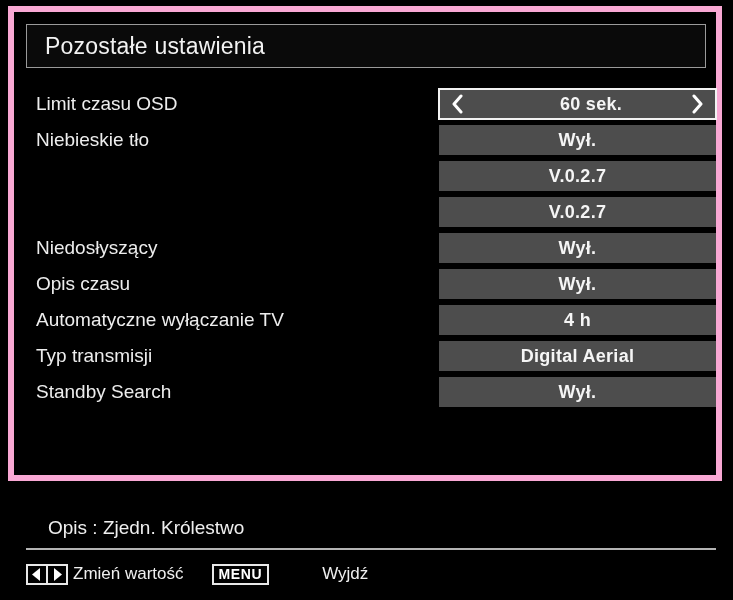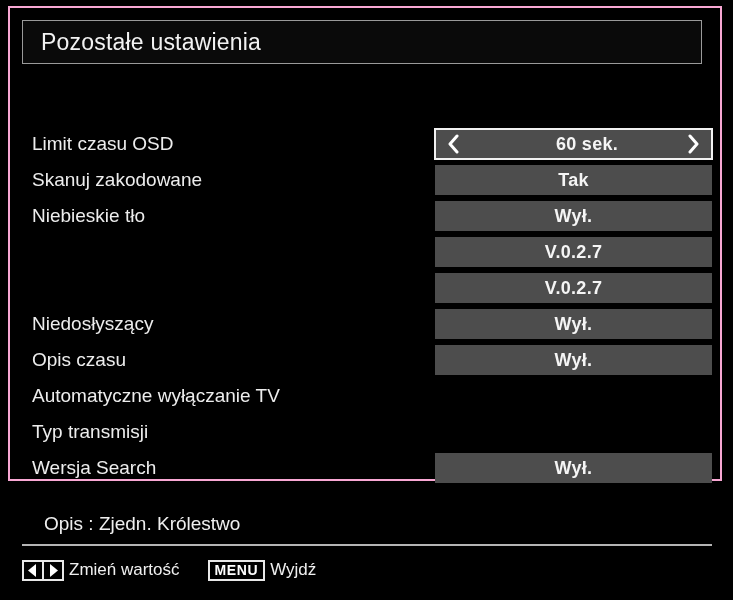--- a/index.html
+++ b/index.html
@@ -17,21 +17,21 @@
     position: relative;
   }
 
   
   #osd-frame {
     position: absolute;
     left: 8px;
     top: 6px;
     width: 714px;
     height: 475px;
-    border: 2px solid #f9a8d4;
+    border: 6px solid #f9a8d4;
     background: #000000;
   }
 
   
   #title-bar {
     position: absolute;
     left: 12px;
     top: 12px;
     width: 680px;
     height: 44px;
@@ -47,21 +47,20 @@
     letter-spacing: 0.2px;
     color: #f2f2f2;
   }
 
   
   #rows {
     position: absolute;
     left: 12px;
     top: 74px;
     width: 690px;
-    margin-top: 44px;
   }
 
   .row {
     position: relative;
     height: 36px;
   }
 
   .row-label {
     position: absolute;
     left: 10px;
@@ -145,21 +144,21 @@
     height: 28px;
     display: flex;
     align-items: center;
   }
 
   .hint {
     display: flex;
     align-items: center;
     height: 22px;
   }
-  .hint + .hint { margin-left: 28px; }
+  .hint + .hint { margin-left: 28px; gap: 48px; }
 
   .arrow-keys {
     display: flex;
     align-items: center;
     border: 2px solid #e8e8e8;
     height: 21px;
     padding: 0 2px;
     background: #000;
   }
   .arrow-keys .sep {
@@ -213,26 +212,20 @@
           </span>
           <span class="value-text">60 sek.</span>
           <span class="chev right">
             <svg width="14" height="20" viewBox="0 0 14 20">
               <path d="M3 2 L10 10 L3 18" fill="none" stroke="#ffffff" stroke-width="3" stroke-linecap="round" stroke-linejoin="round"></path>
             </svg>
           </span>
         </div>
       </div>
       <div class="row">
-        <div class="row-label">Skanuj zakodowane</div>
-        <div class="row-value">
-          <span class="value-text">Tak</span>
-        </div>
-      </div>
-      <div class="row">
         <div class="row-label">Niebieskie tło</div>
         <div class="row-value">
           <span class="value-text">Wył.</span>
         </div>
       </div>
       <div class="row">
         <div class="row-value">
           <span class="value-text">V.0.2.7</span>
         </div>
       </div>
@@ -248,26 +241,32 @@
         </div>
       </div>
       <div class="row">
         <div class="row-label">Opis czasu</div>
         <div class="row-value">
           <span class="value-text">Wył.</span>
         </div>
       </div>
       <div class="row">
         <div class="row-label">Automatyczne wyłączanie TV</div>
+        <div class="row-value">
+          <span class="value-text">4 h</span>
+        </div>
       </div>
       <div class="row">
         <div class="row-label">Typ transmisji</div>
-      </div>
-      <div class="row">
-        <div class="row-label">Wersja Search</div>
+        <div class="row-value">
+          <span class="value-text">Digital Aerial</span>
+        </div>
+      </div>
+      <div class="row">
+        <div class="row-label">Standby Search</div>
         <div class="row-value">
           <span class="value-text">Wył.</span>
         </div>
       </div>
     </div>
 
   <div id="country-line">Opis : Zjedn. Królestwo</div>
 
   <div id="footer-separator"></div>
 

